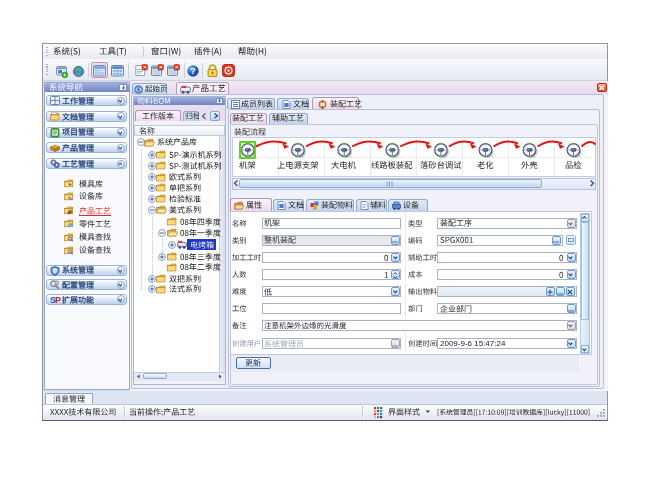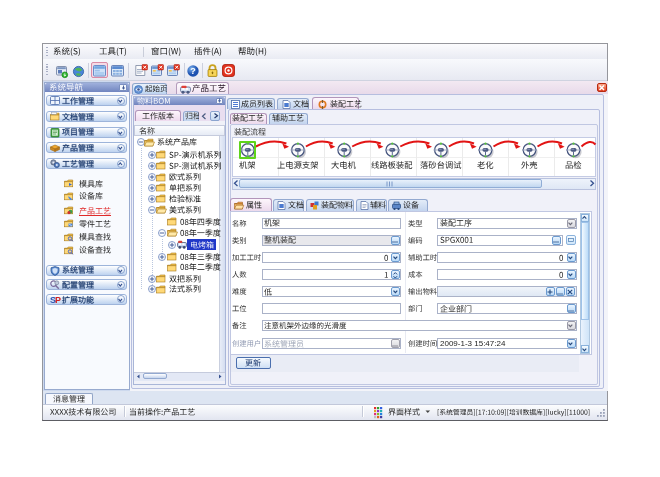--- a/index.html
+++ b/index.html
@@ -1405,21 +1405,21 @@
     </svg>
     <svg style="position:absolute;left:407.5px;top:339.2px;overflow:visible" width="30" height="10">
       <g fill="#333" transform="translate(0,7.15) scale(0.00730,-0.00730)">
         <use href="#u521B" x="0"></use>
         <use href="#u5EFA" x="1000"></use>
         <use href="#u65F6" x="2000"></use>
         <use href="#u95F4" x="3000"></use>
       </g>
     </svg>
     <div style="position:absolute;left:436.5px;top:338.2px;width:140.5px;height:11.0px;background:#fff;border:1px solid #aab2c8;box-sizing:border-box"></div>
-    <div style="position:absolute;left:440px;top:338.2px;width:130px;height:11px;font:8px 'Liberation Sans',sans-serif;color:#222;line-height:11px">2009-1-3 15:47:24</div>
+    <div style="position:absolute;left:440px;top:338.2px;width:130px;height:11px;font:8px 'Liberation Sans',sans-serif;color:#222;line-height:11px">2009-9-6 15:47:24</div>
     <div style="position:absolute;left:566.5px;top:339.2px;width:9.5px;height:9.0px;background:linear-gradient(#eaf4fe,#b9d9f7);border:1px solid #6a9ad0;border-radius:2px;box-sizing:border-box"></div>
     <svg style="position:absolute;left:568.3px;top:342.2px;overflow:visible;" width="5" height="4">
       <path d="M0.5 0.6 L2.4 2.6 L4.3 0.6" fill="none" stroke="#24487e" stroke-width="1.2"></path>
     </svg>
     <div style="position:absolute;left:579.5px;top:212.5px;width:10.0px;height:141.0px;background:linear-gradient(90deg,#eaf3fd,#cfe4f8);border:1px solid #b0c8e0;box-sizing:border-box"></div>
     <div style="position:absolute;left:580.5px;top:213.5px;width:8.0px;height:8.0px;background:linear-gradient(#f6fbff,#cfe6fa);border:1px solid #8ab2dc;box-sizing:border-box"></div>
     <svg style="position:absolute;left:582.0px;top:216.0px;overflow:visible;" width="5" height="4">
       <path d="M0.5 2.6 L2.4 0.6 L4.3 2.6" fill="none" stroke="#24487e" stroke-width="1.1"></path>
     </svg>
     <div style="position:absolute;left:580.5px;top:345.0px;width:8.0px;height:8.0px;background:linear-gradient(#f6fbff,#cfe6fa);border:1px solid #8ab2dc;box-sizing:border-box"></div>

